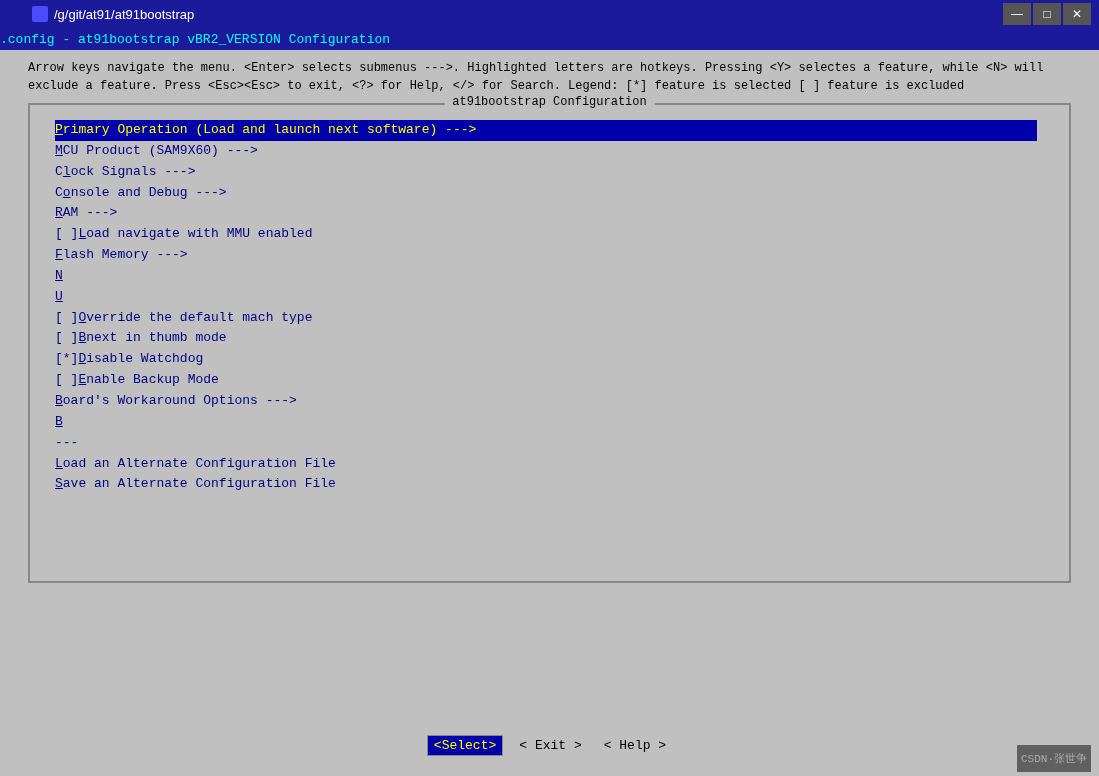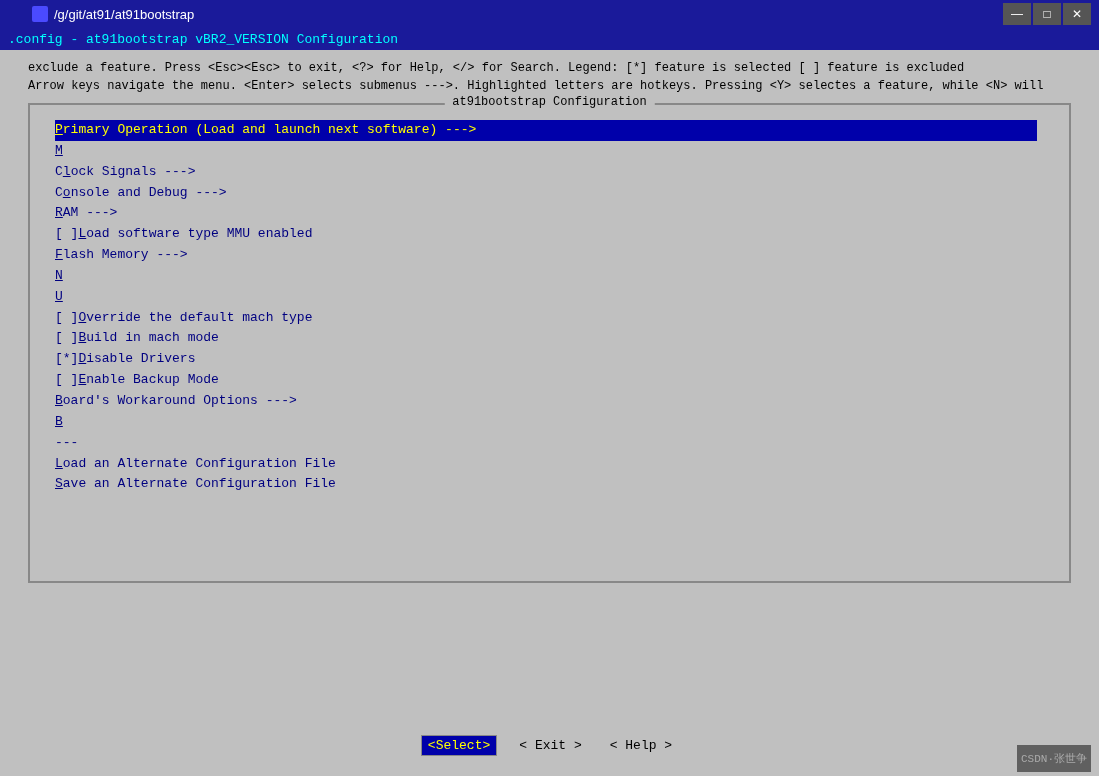--- a/index.html
+++ b/index.html
@@ -54,21 +54,21 @@
       font-family: 'Segoe UI', Arial, sans-serif;
     }
 
     
     .menu-bar {
       background: #1a1a9a;
       color: #00ffff;
       height: 22px;
       display: flex;
       align-items: center;
-      padding: 0 8px;
+      padding: 0 0;
       font-size: 13px;
     }
 
     
     .terminal-area {
       background: #c0c0c0;
       padding: 5px 8px;
       height: calc(776px - 28px - 22px - 40px);
     }
 
@@ -135,21 +135,21 @@
       line-height: 1.45;
     }
 
     
     .bottom-bar {
       background: #c0c0c0;
       height: 40px;
       display: flex;
       align-items: center;
       justify-content: center;
-      gap: 16px;
+      gap: 10px;
       padding-bottom: 21px;
     }
     .bottom-btn {
       background: #c0c0c0;
       border: none;
       color: #000;
       font-size: 13px;
       font-family: 'Courier New', Courier, monospace;
       cursor: pointer;
       padding: 2px 6px;
@@ -191,38 +191,39 @@
   </div>
 </div>
 
 <div class="menu-bar">
   <span>.config - at91bootstrap vBR2_VERSION Configuration</span>
 </div>
 
 <div class="terminal-area">
 
   <div class="info-text">
+    <div>Arrow keys navigate the menu.  &lt;Enter&gt; selects submenus ---&gt;.  Highlighted letters are hotkeys.  Pressing &lt;Y&gt; selectes a feature, while &lt;N&gt; will</div>
     <div>exclude a feature.  Press &lt;Esc&gt;&lt;Esc&gt; to exit, &lt;?&gt; for Help, &lt;/&gt; for Search.  Legend: [*] feature is selected  [ ] feature is excluded</div>
-    <div>Arrow keys navigate the menu.  &lt;Enter&gt; selects submenus ---&gt;.  Highlighted letters are hotkeys.  Pressing &lt;Y&gt; selectes a feature, while &lt;N&gt; will</div>
   </div>
 
   <div class="dialog-box">
     <span class="dialog-title">at91bootstrap Configuration</span>
 
     <div class="menu-items">
 
       <div class="menu-item selected">
         <span class="bracket">    </span>
           <span class="hotkey-char">P</span>
           <span>rimary Operation (Load and launch next software)  ---&gt;</span>
       </div>
 
       <div class="menu-item">
         <span>    </span>
           <span class="hotkey-char">M</span>
+          <span>CU Product (SAM9X60)  ---&gt;</span>
       </div>
 
       <div class="menu-item">
         <span>    C</span>
           <span class="hotkey-char">l</span>
           <span>ock Signals  ---&gt;</span>
       </div>
 
       <div class="menu-item">
         <span>    C</span>
@@ -232,21 +233,21 @@
 
       <div class="menu-item">
         <span>    </span>
           <span class="hotkey-char">R</span>
           <span>AM  ---&gt;</span>
       </div>
 
       <div class="menu-item">
         <span>[ ] </span>
           <span class="hotkey-char">L</span>
-          <span>oad software type MMU enabled</span>
+          <span>oad navigate with MMU enabled</span>
       </div>
 
       <div class="menu-item">
         <span>    </span>
           <span class="hotkey-char">F</span>
           <span>lash Memory  ---&gt;</span>
       </div>
 
       <div class="menu-item">
         <span>    </span>
@@ -260,27 +261,27 @@
 
       <div class="menu-item">
         <span>[ ] </span>
           <span class="hotkey-char">O</span>
           <span>verride the default mach type</span>
       </div>
 
       <div class="menu-item">
         <span>[ ] </span>
           <span class="hotkey-char">B</span>
-          <span>uild in mach mode</span>
+          <span>next in thumb mode</span>
       </div>
 
       <div class="menu-item">
         <span>[*] </span>
           <span class="hotkey-char">D</span>
-          <span>isable Drivers</span>
+          <span>isable Watchdog</span>
       </div>
 
       <div class="menu-item">
         <span>[ ] </span>
           <span class="hotkey-char">E</span>
           <span>nable Backup Mode</span>
       </div>
 
       <div class="menu-item">
         <span>    </span>

